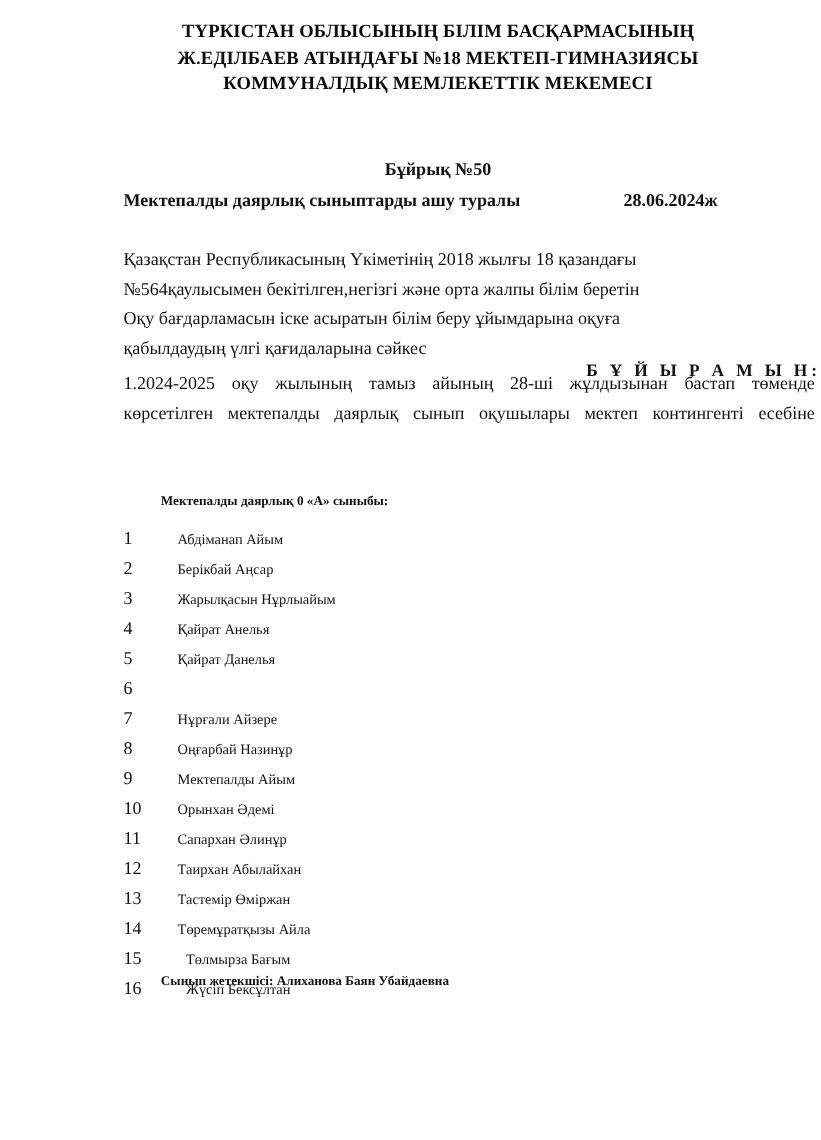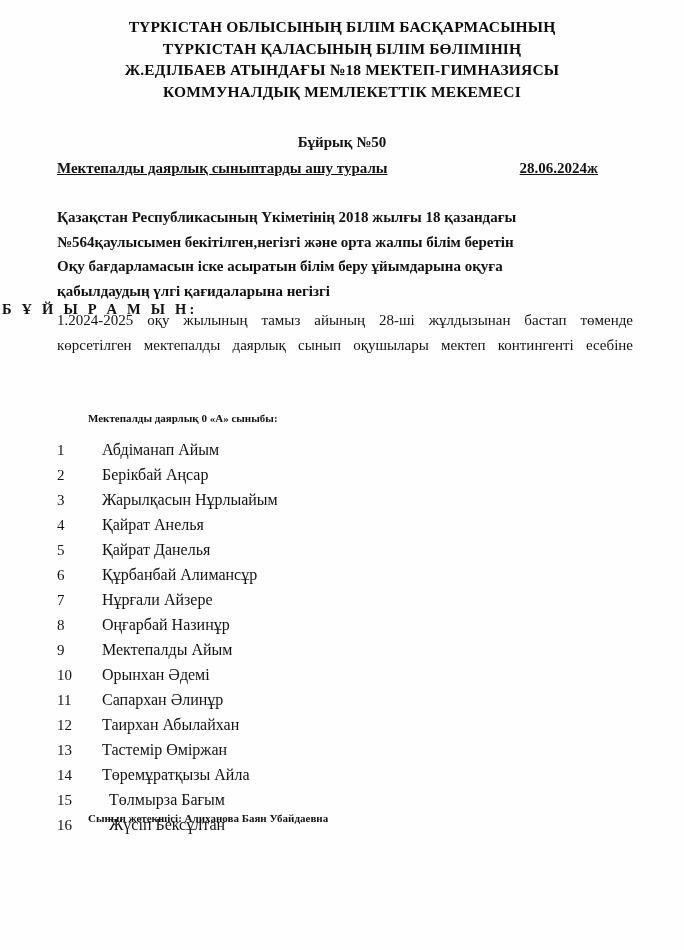--- a/index.html
+++ b/index.html
@@ -15,20 +15,21 @@
     overflow: hidden;
     font-family: "Liberation Serif", "DejaVu Serif", serif;
     color: #121212;
     -webkit-font-smoothing: antialiased;
   }
 
   .page {
     position: absolute;
     inset: 0;
     background: #fefefe;
+    margin-left: 46px;
   }
 
   
   .org-header {
     position: absolute;
     left: 0;
     right: 0;
     top: 16px;
     text-align: center;
   }
@@ -52,21 +53,20 @@
     font-size: 15px;
   }
 
   .title-row {
     position: absolute;
     left: 57px;
     right: 40px;
     top: 160px;
     display: flex;
     align-items: flex-end;
-    text-decoration: underline;
   }
   .title-text {
     font-weight: bold;
     font-size: 15px;
     white-space: nowrap;
   }
   .title-date {
     font-weight: bold;
     font-size: 15px;
     white-space: nowrap;
@@ -75,33 +75,33 @@
   }
 
   
   .preamble {
     position: absolute;
     left: 57px;
     top: 205px;
     width: 548px;
   }
   .preamble-line {
-    font-weight: bold;
+    font-weight: normal;
     font-size: 15px;
     line-height: 24.5px;
     white-space: nowrap;
   }
 
   
   .command-word {
     position: absolute;
     left: 0;
     right: 0;
     top: 301px;
-    text-align: left;
+    text-align: right;
     font-weight: bold;
     font-size: 14.5px;
     letter-spacing: 3.2px;
     padding-left: 2px;
   }
 
   
   .clause {
     position: absolute;
     left: 57px;
@@ -150,21 +150,21 @@
     align-items: baseline;
     font-size: 15px;
   }
   .student-num {
     width: 45px;
     flex: 0 0 45px;
     text-align: left;
     font-size: 15px;
   }
   .student-name {
-    font-size: 16px;
+    font-size: 12px;
     white-space: nowrap;
   }
   .student-row.indented .student-name {
     padding-left: 7px;
   }
 
   
   .teacher-line {
     position: absolute;
     left: 88px;
@@ -174,37 +174,36 @@
     white-space: nowrap;
   }
 </style>
 </head>
 <body>
 
 <div class="page">
 
   <div class="org-header">
     <div class="org-line">ТҮРКІСТАН ОБЛЫСЫНЫҢ БІЛІМ БАСҚАРМАСЫНЫҢ</div>
-    <div class="org-line">ТҮРКІСТАН ҚАЛАСЫНЫҢ БІЛІМ БӨЛІМІНІҢ</div>
     <div class="org-line">Ж.ЕДІЛБАЕВ АТЫНДАҒЫ №18 МЕКТЕП-ГИМНАЗИЯСЫ</div>
     <div class="org-line">КОММУНАЛДЫҚ МЕМЛЕКЕТТІК МЕКЕМЕСІ</div>
   </div>
 
   <div class="order-no">Бұйрық №50</div>
 
   <div class="title-row">
     <div class="title-text">Мектепалды даярлық сыныптарды ашу туралы</div>
     <div class="title-date">28.06.2024ж</div>
   </div>
 
   <div class="preamble">
     <div class="preamble-line">Қазақстан Республикасының Үкіметінің 2018 жылғы 18 қазандағы</div>
     <div class="preamble-line">№564қаулысымен бекітілген,негізгі және орта жалпы білім беретін</div>
     <div class="preamble-line">Оқу бағдарламасын іске асыратын білім беру ұйымдарына оқуға</div>
-    <div class="preamble-line">қабылдаудың үлгі қағидаларына негізгі</div>
+    <div class="preamble-line">қабылдаудың үлгі қағидаларына сәйкес</div>
   </div>
 
   <div class="command-word">Б Ұ Й Ы Р А М Ы Н:</div>
 
   <div class="clause">
     <span class="jline">1.2024-2025 оқу жылының тамыз айының 28-ші жұлдызынан бастап төменде</span>
     <span class="jline">көрсетілген мектепалды даярлық  сынып оқушылары мектеп контингенті есебіне</span>
   </div>
 
   <div class="class-heading">Мектепалды даярлық  0 «А» сыныбы:</div>
@@ -225,21 +224,20 @@
     <li class="student-row">
       <span class="student-num">4</span>
       <span class="student-name">Қайрат Анелья</span>
     </li>
     <li class="student-row">
       <span class="student-num">5</span>
       <span class="student-name">Қайрат Данелья</span>
     </li>
     <li class="student-row">
       <span class="student-num">6</span>
-      <span class="student-name">Құрбанбай Алимансұр</span>
     </li>
     <li class="student-row">
       <span class="student-num">7</span>
       <span class="student-name">Нұрғали Айзере</span>
     </li>
     <li class="student-row">
       <span class="student-num">8</span>
       <span class="student-name">Оңғарбай Назинұр</span>
     </li>
     <li class="student-row">

